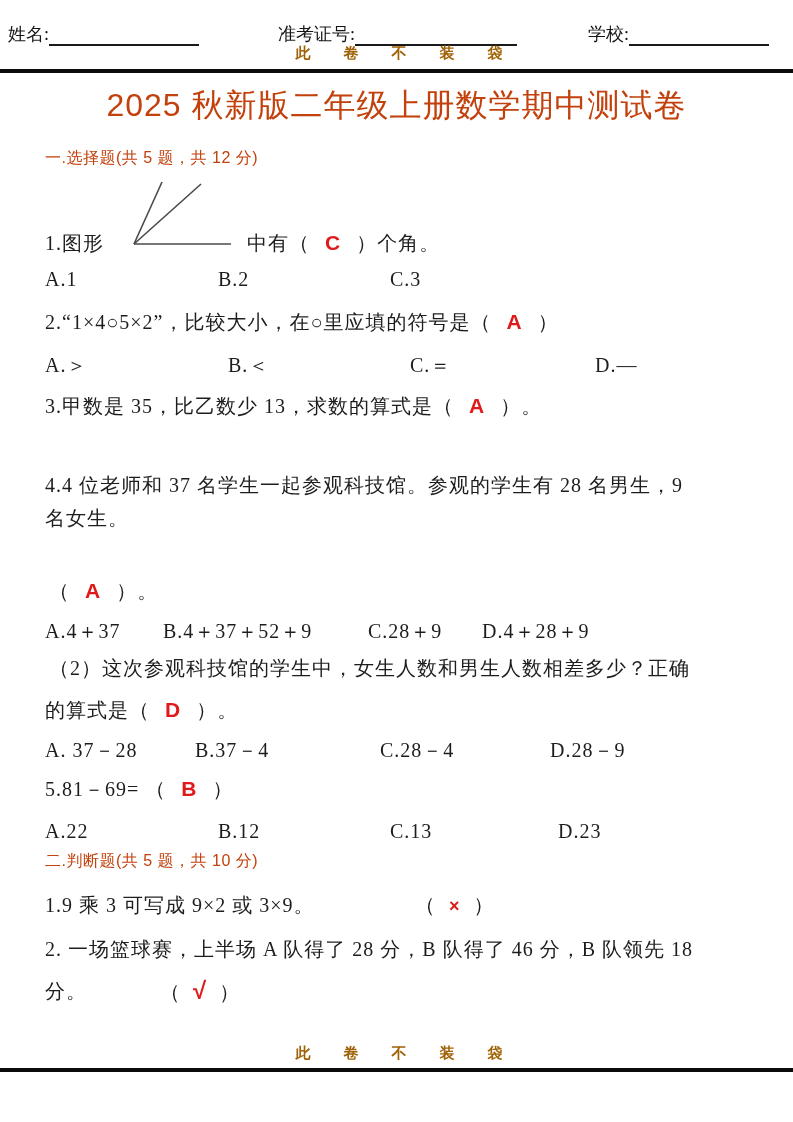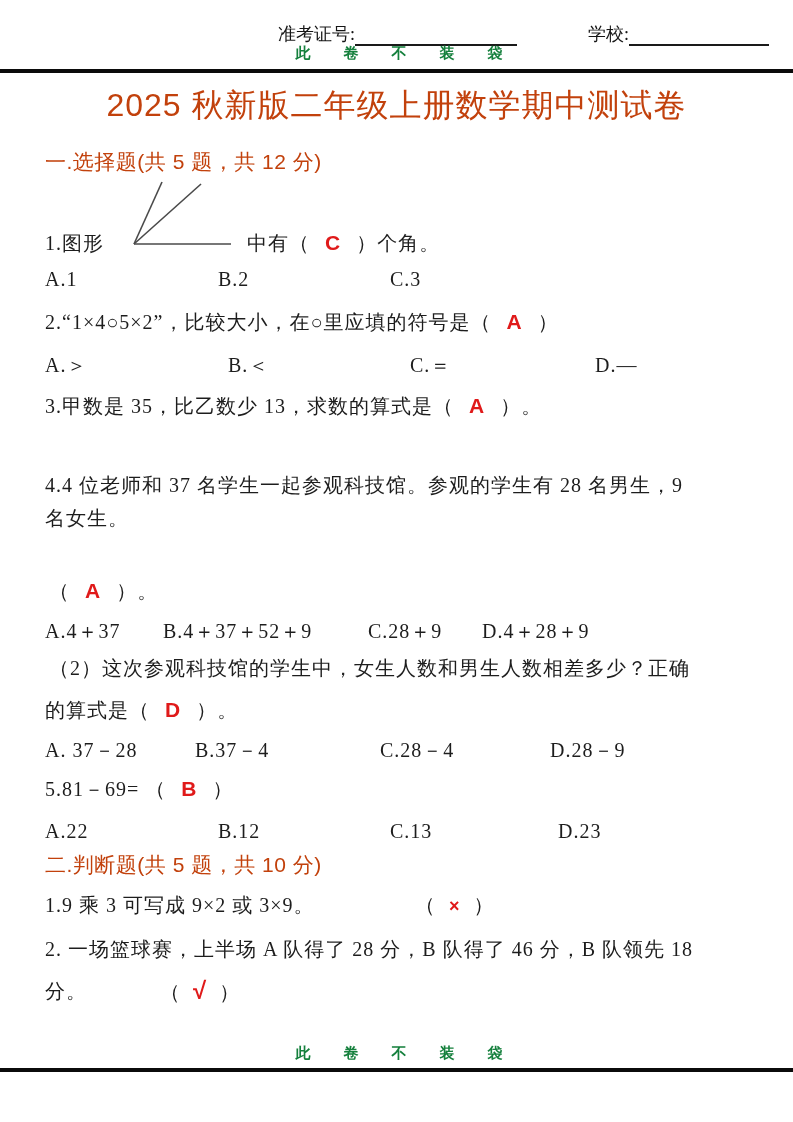--- a/index.html
+++ b/index.html
@@ -6,39 +6,42 @@
   .page{
     position:relative;width:793px;height:1122px;background:#ffffff;overflow:hidden;
     font-family:"Liberation Serif","DejaVu Serif",serif;color:#1d1d1d;
   }
   .abs{position:absolute;white-space:nowrap;}
   .t{font-size:20px;line-height:26px;letter-spacing:1px;color:#1d1d1d;}
   .hd{font-family:"Liberation Sans","DejaVu Sans",sans-serif;font-weight:normal;color:#c2410c;}
   .headrow{font-size:18px;color:#151515;}
   .uline{display:inline-block;border-bottom:2px solid #1a1a1a;height:20px;vertical-align:bottom;}
   .band{width:100%;text-align:center;}
-  .band span{font-weight:bold;font-size:15px;color:#15803d;letter-spacing:33px;margin-left:38px;
+  .band span{font-weight:bold;font-size:15px;color:#a16207;letter-spacing:33px;margin-left:38px;
     font-family:"Liberation Sans","DejaVu Sans",sans-serif;}
   .rule{position:absolute;left:0;width:793px;height:4px;background:#0b0b0b;}
   .title{width:100%;text-align:center;font-size:32px;letter-spacing:1px;}
-  .sect{font-size:21px;letter-spacing:0.5px;}
+  .sect{font-size:16px;letter-spacing:0.5px;}
   .ans{color:#e01a1a;font-family:"Liberation Sans","DejaVu Sans",sans-serif;
     font-weight:bold;font-size:21px;margin:0 15px;display:inline-block;vertical-align:baseline;}
   .mark-x{color:#e01a1a;font-weight:bold;font-size:18px;margin:0 13px;display:inline-block;
     font-family:"Liberation Sans","DejaVu Sans",sans-serif;}
   .mark-check{color:#e01a1a;font-weight:bold;font-size:24px;margin:0 12px;display:inline-block;
     font-family:"Liberation Sans","DejaVu Sans",sans-serif;}
   .optrow{left:0;width:723px;height:26px;}
   .optrow span{position:absolute;top:0;}
 </style>
 </head>
 <body>
 
 <div class="page">
 
+  <div class="abs headrow" style="left:8px;top:22px;">
+    <span>姓名:</span><span class="uline" style="width:150px;"></span>
+  </div>
   <div class="abs headrow" style="left:278px;top:22px;">
     <span>准考证号:</span><span class="uline" style="width:162px;"></span>
   </div>
   <div class="abs headrow" style="left:588px;top:22px;">
     <span>学校:</span><span class="uline" style="width:140px;"></span>
   </div>
 
   <div class="abs band" style="top:44px;">
     <span>此卷不装袋</span>
   </div>

